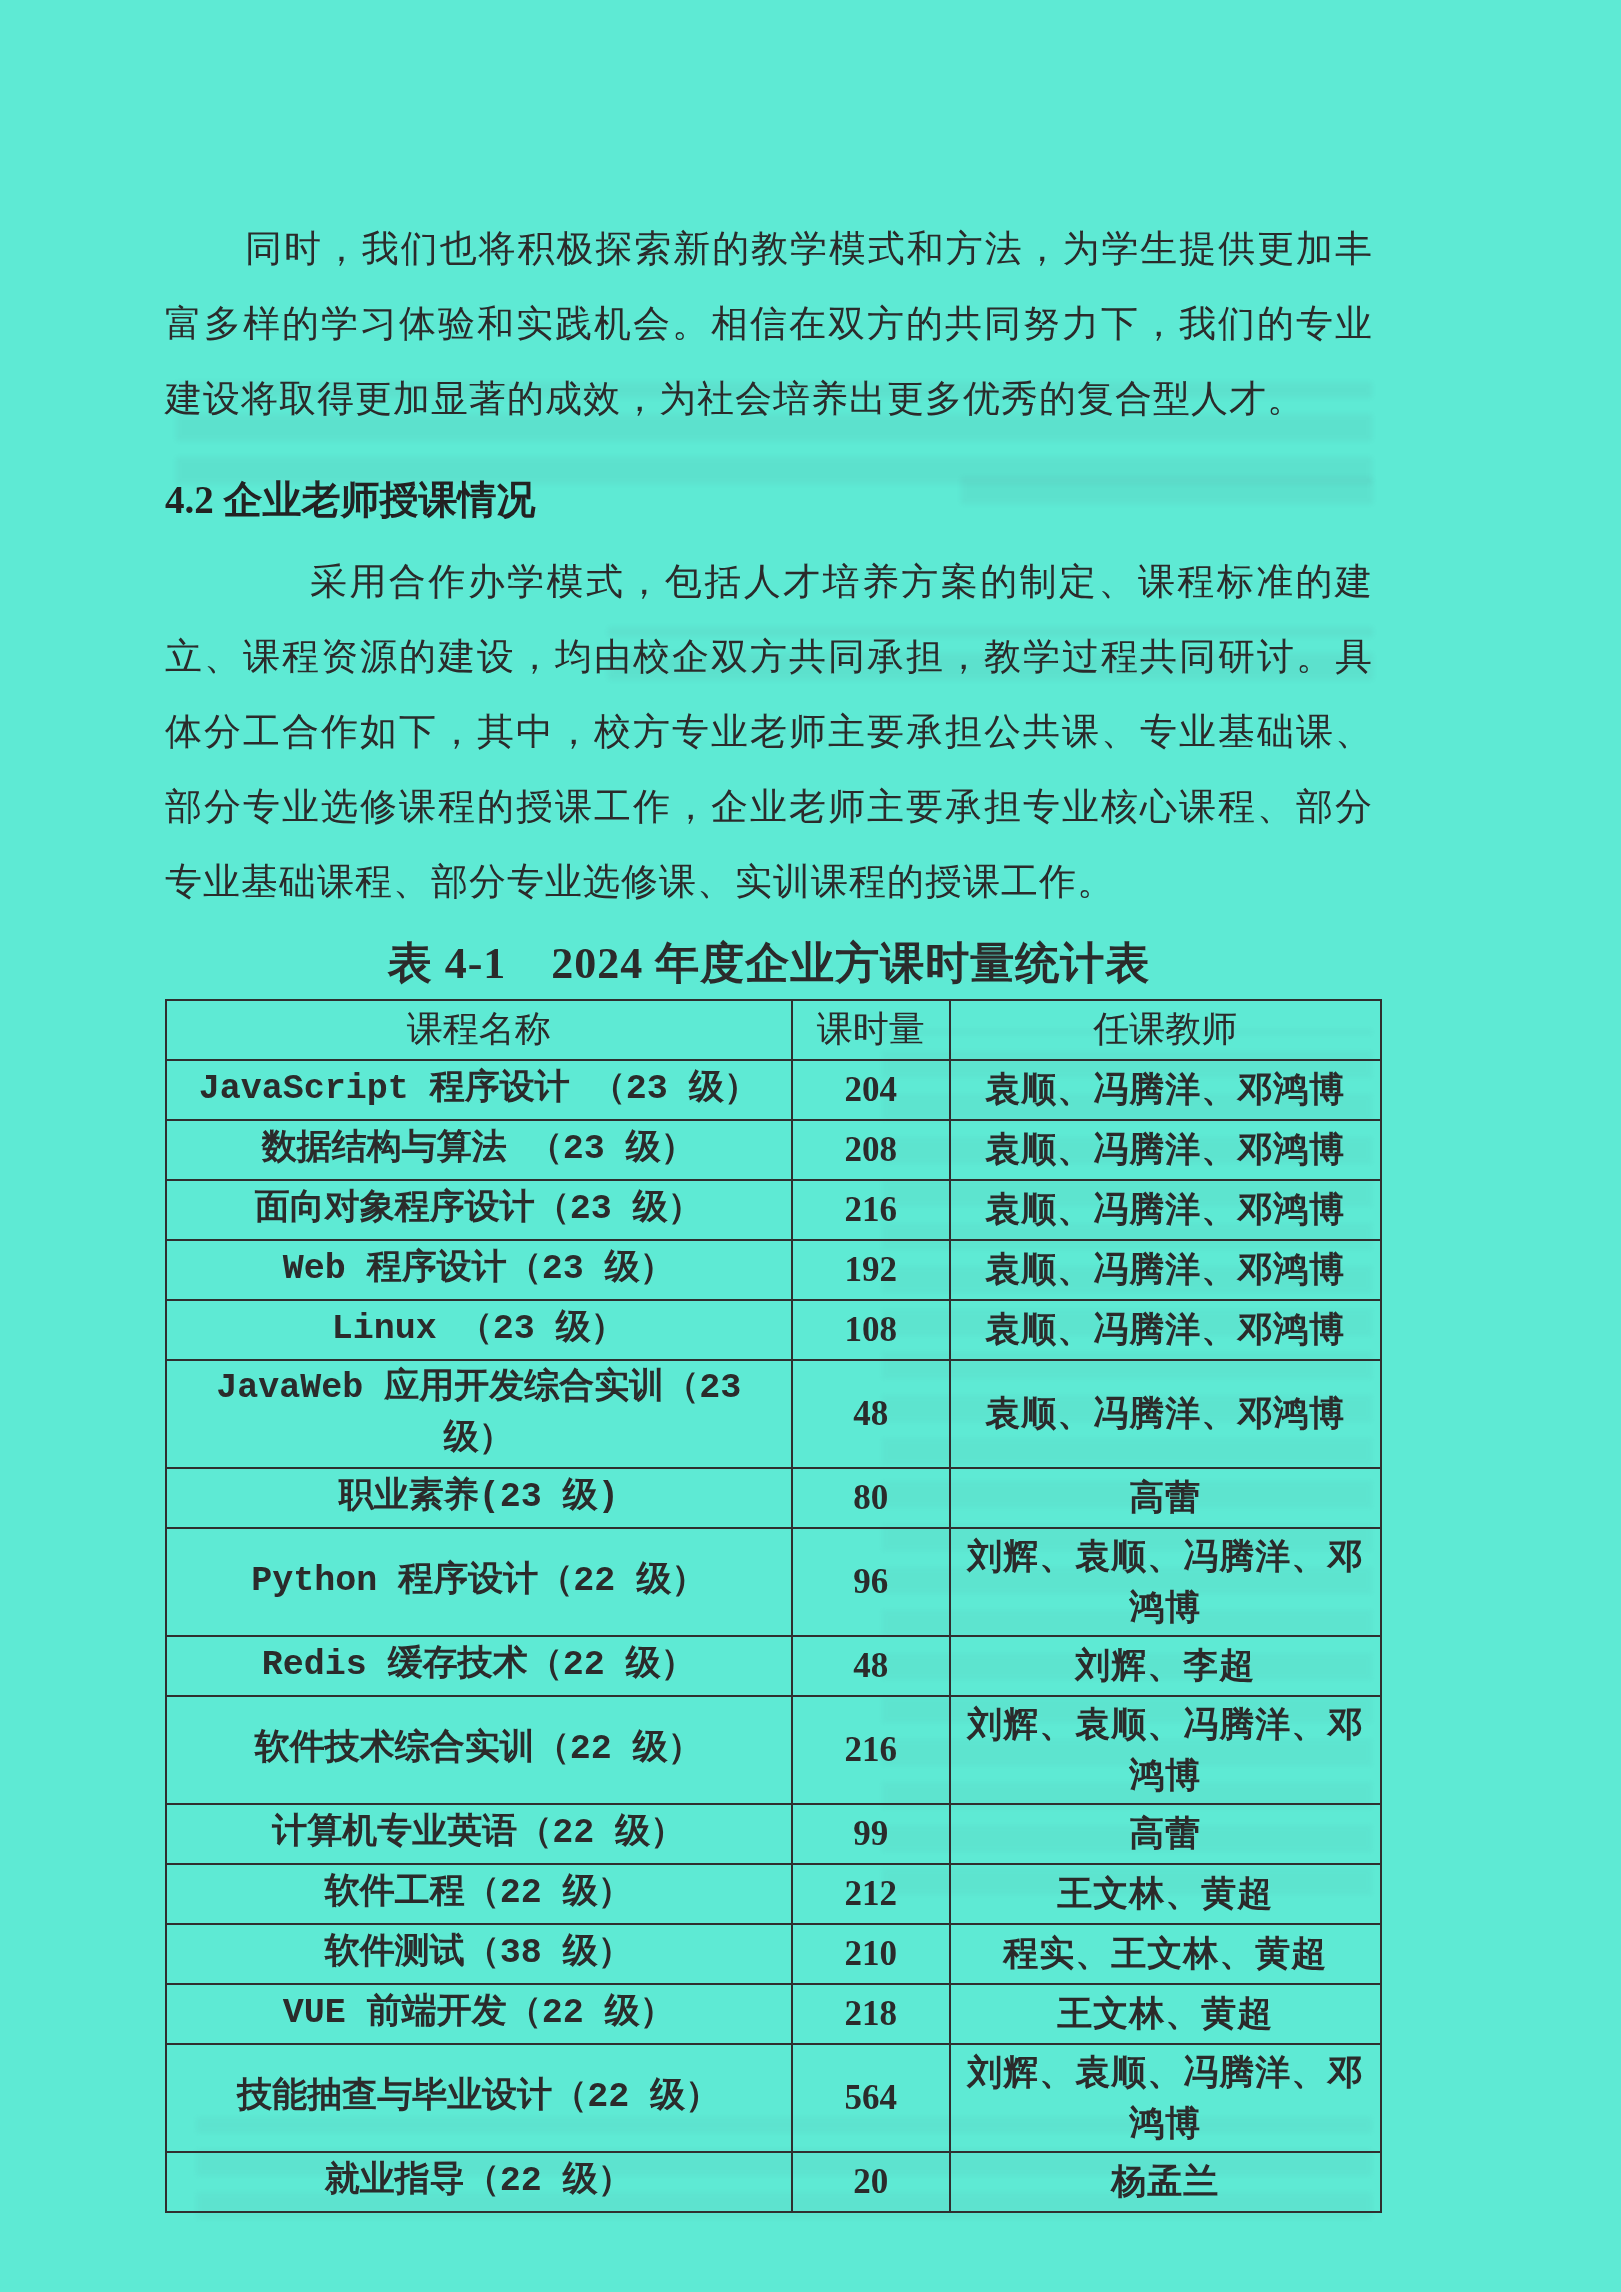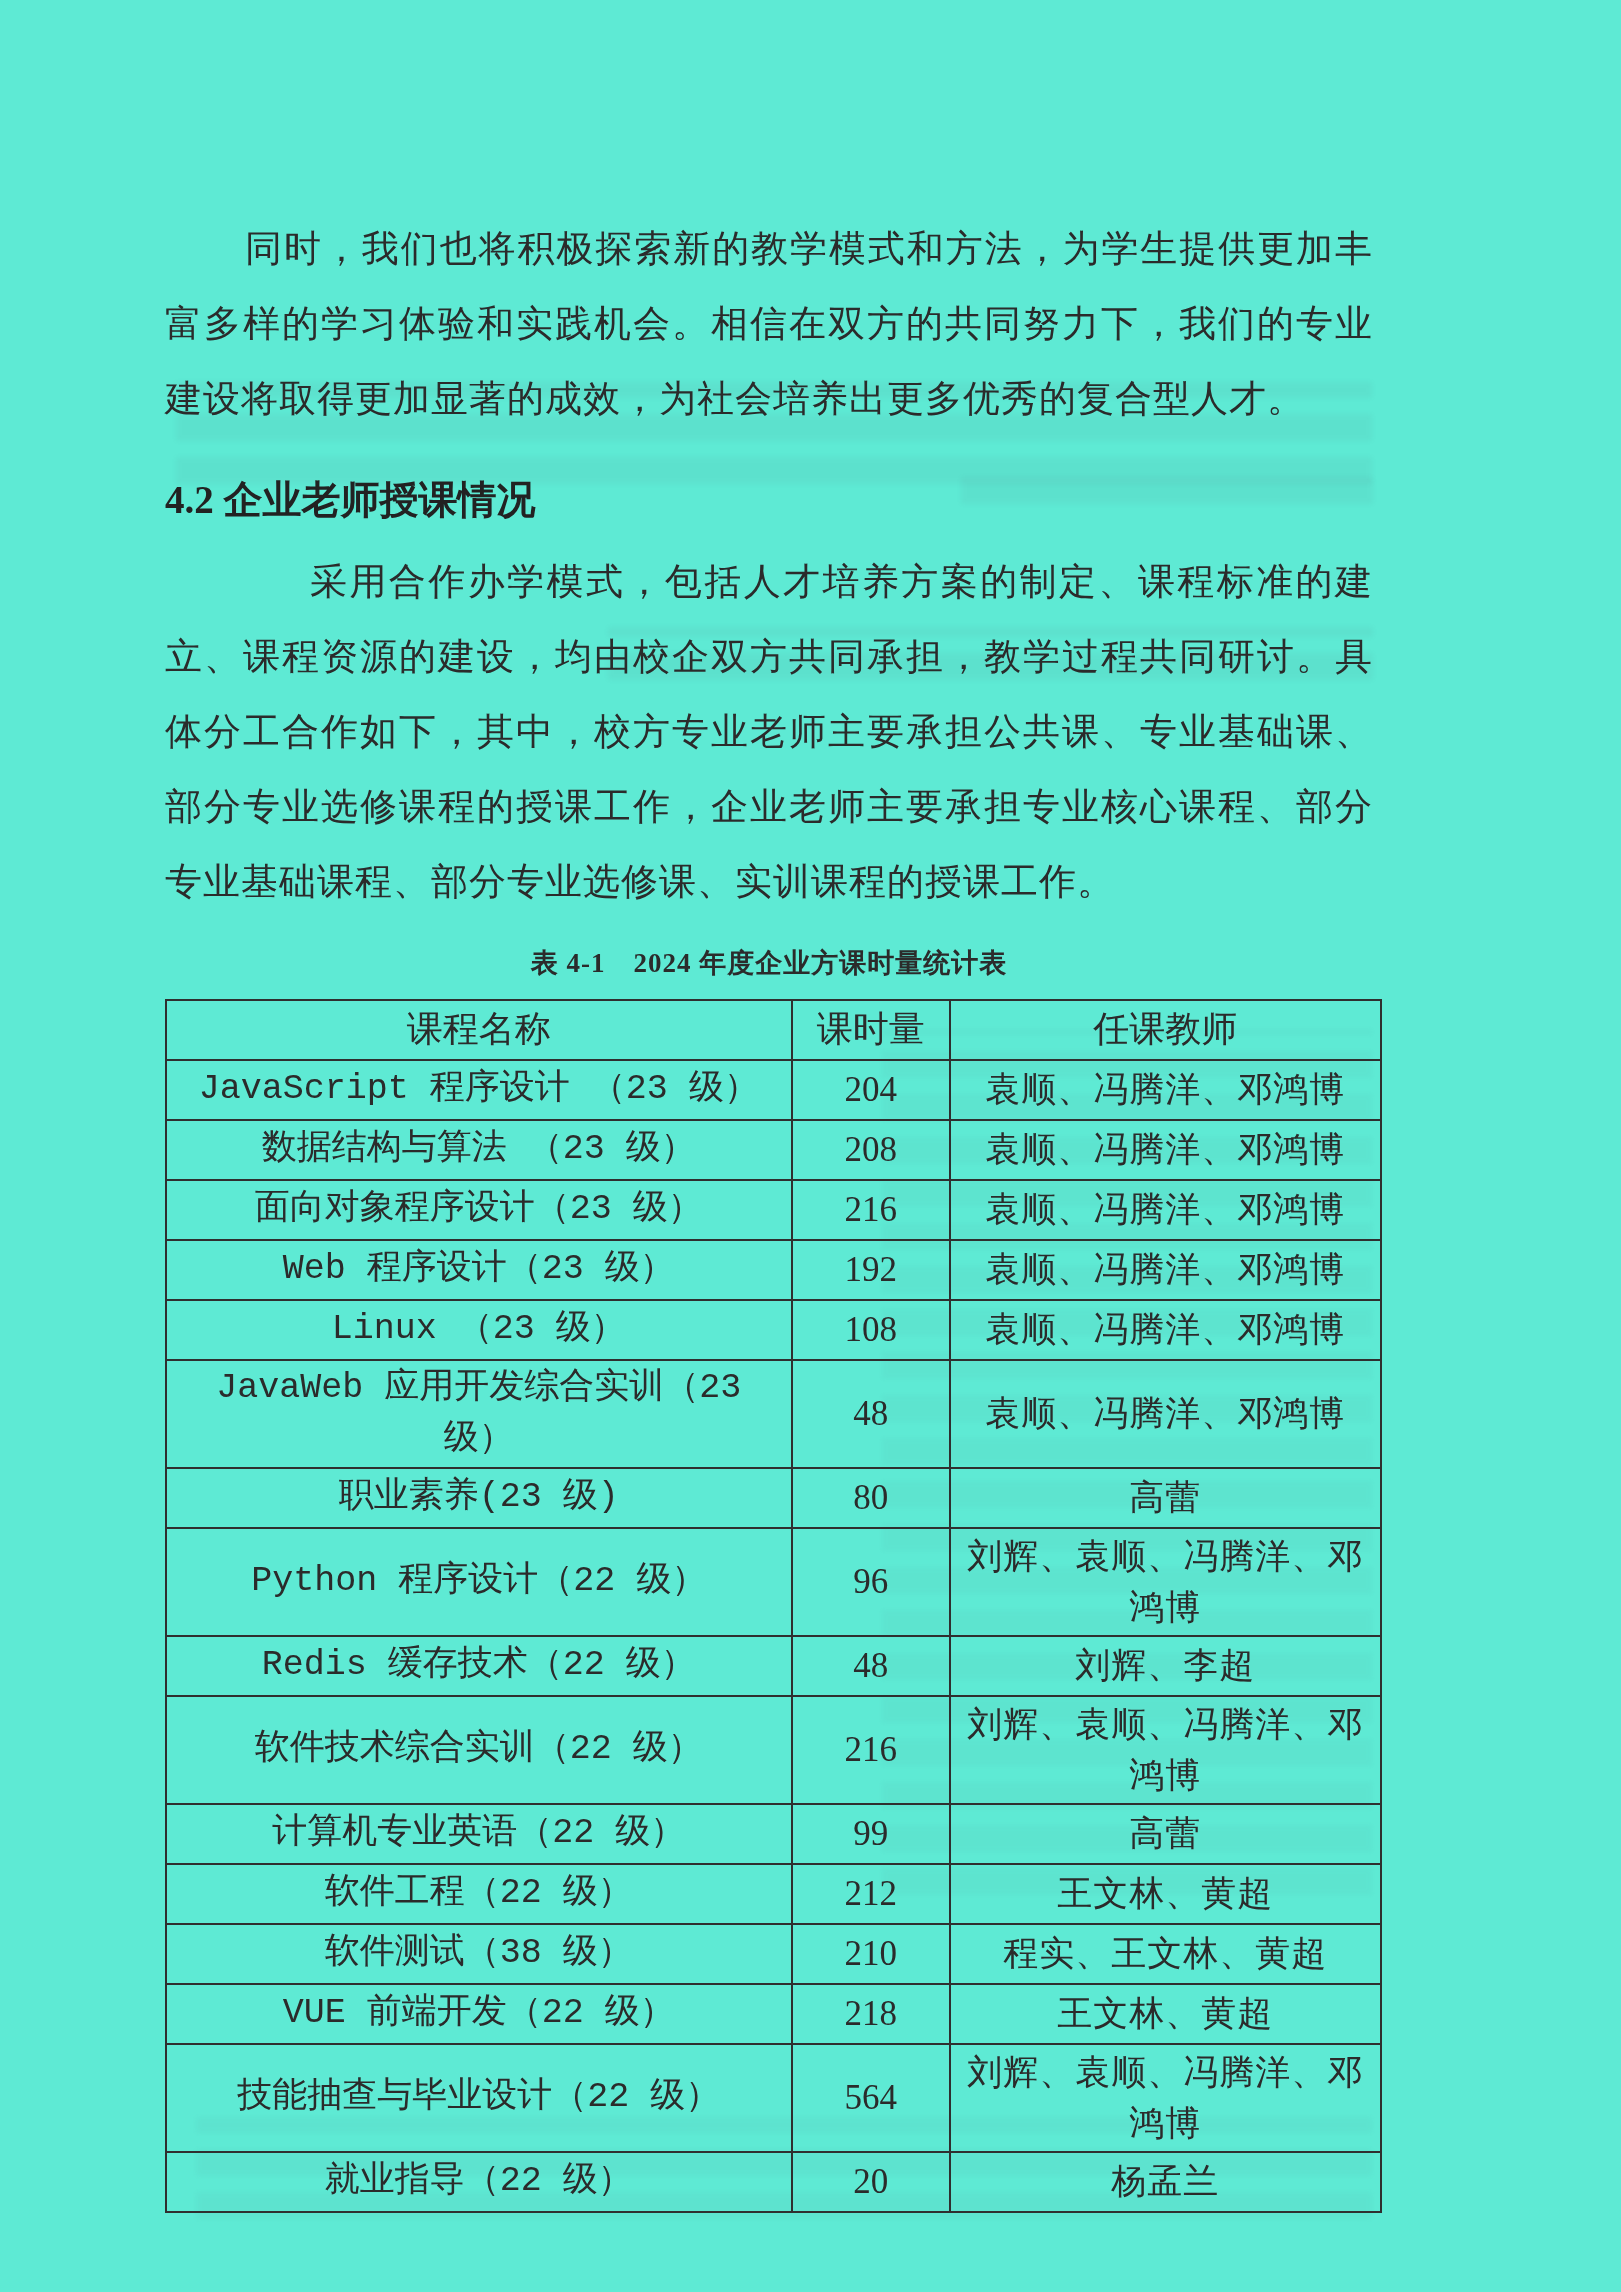--- a/index.html
+++ b/index.html
@@ -25,41 +25,42 @@
   .para.p2{text-indent:145px;margin-top:19.6px;}
   .section-heading{
     margin:39px 0 0 0;
     font-size:39px;
     line-height:49px;
     font-weight:bold;
     color:#222;
   }
   .table-caption{
     margin-top:21.6px;
-    font-size:27px;
+    font-size:44px;
     line-height:47px;
     font-weight:bold;
     text-align:center;
     letter-spacing:1px;
   }
   table.course-table{
     margin-top:11.8px;
     width:1217px;
     border-collapse:collapse;
     table-layout:fixed;
   }
   table.course-table th, table.course-table td{
     border:2px solid #2f2f2f;
     text-align:center;
     vertical-align:middle;
     font-size:35px;
     line-height:51px;
     padding:2px 9.8px;
     height:54px;
     overflow:hidden;
+    font-weight:bold;
   }
   table.course-table{border:2.9px solid #2f2f2f;}
   table.course-table th{
     font-weight:normal;
     font-size:36px;
   }
   col.c1{width:51.5%;}
   col.c2{width:13%;}
   col.c3{width:35.5%;}
   td:nth-child(1){

